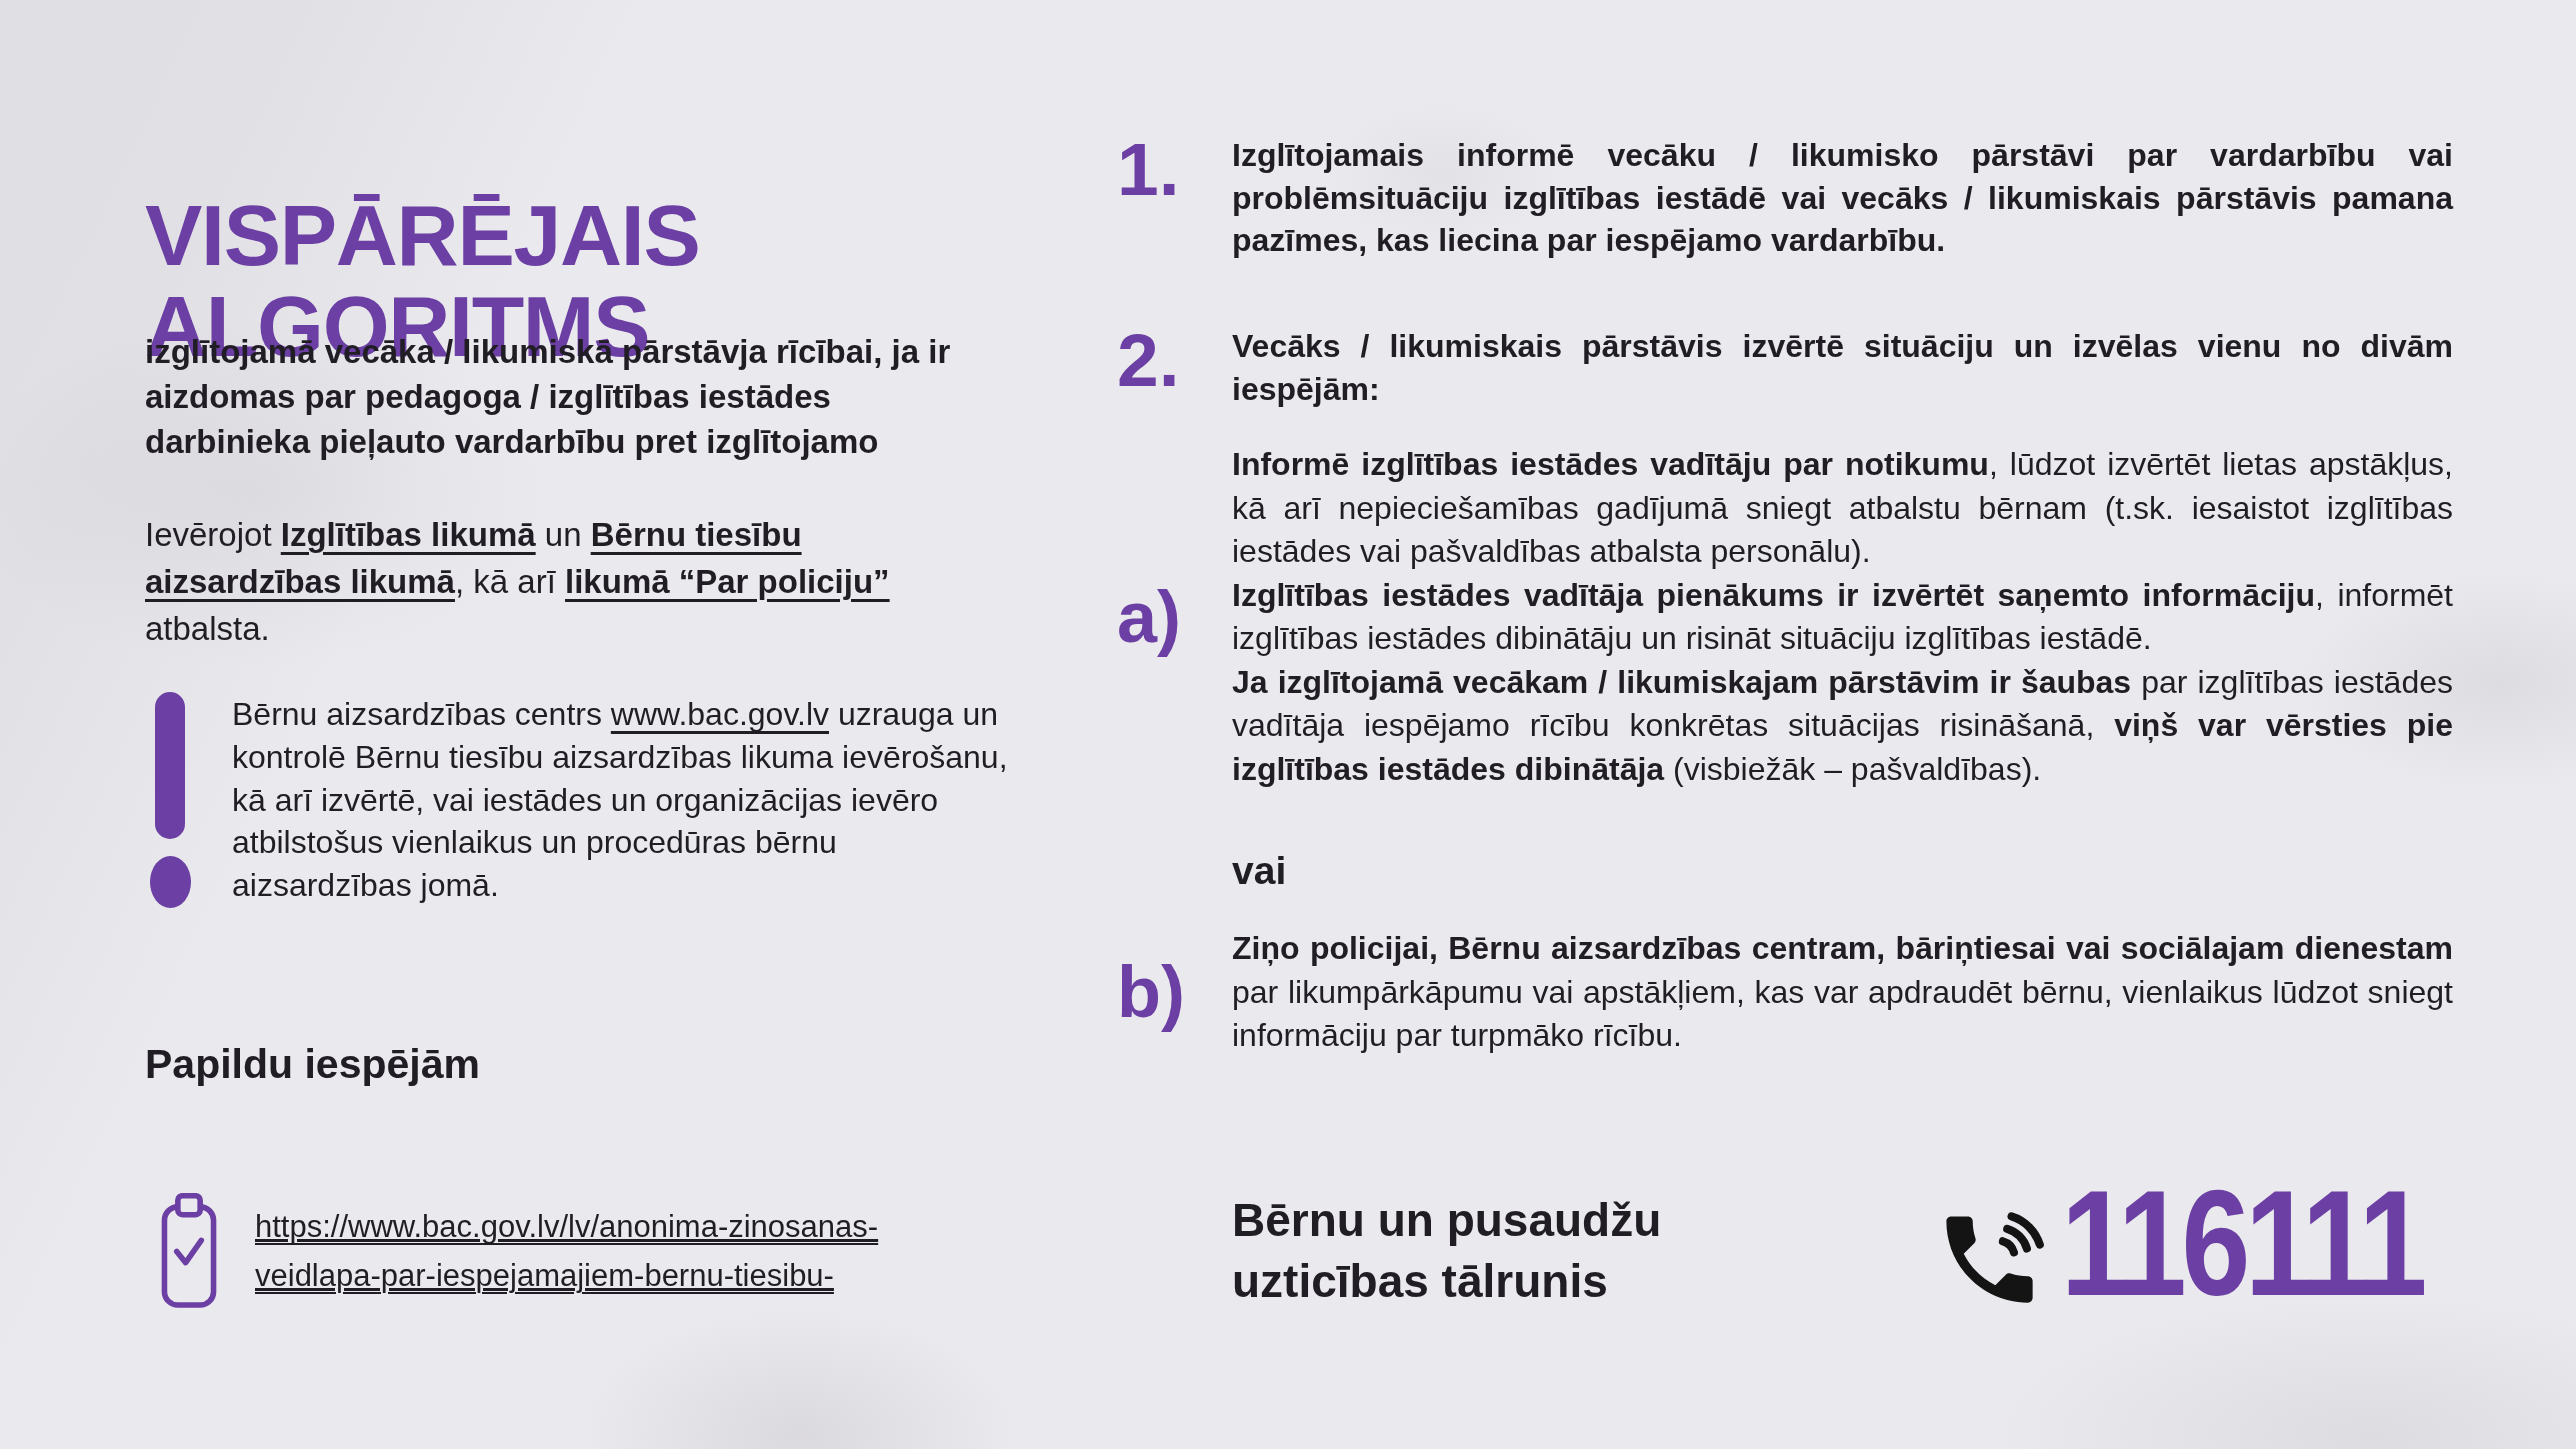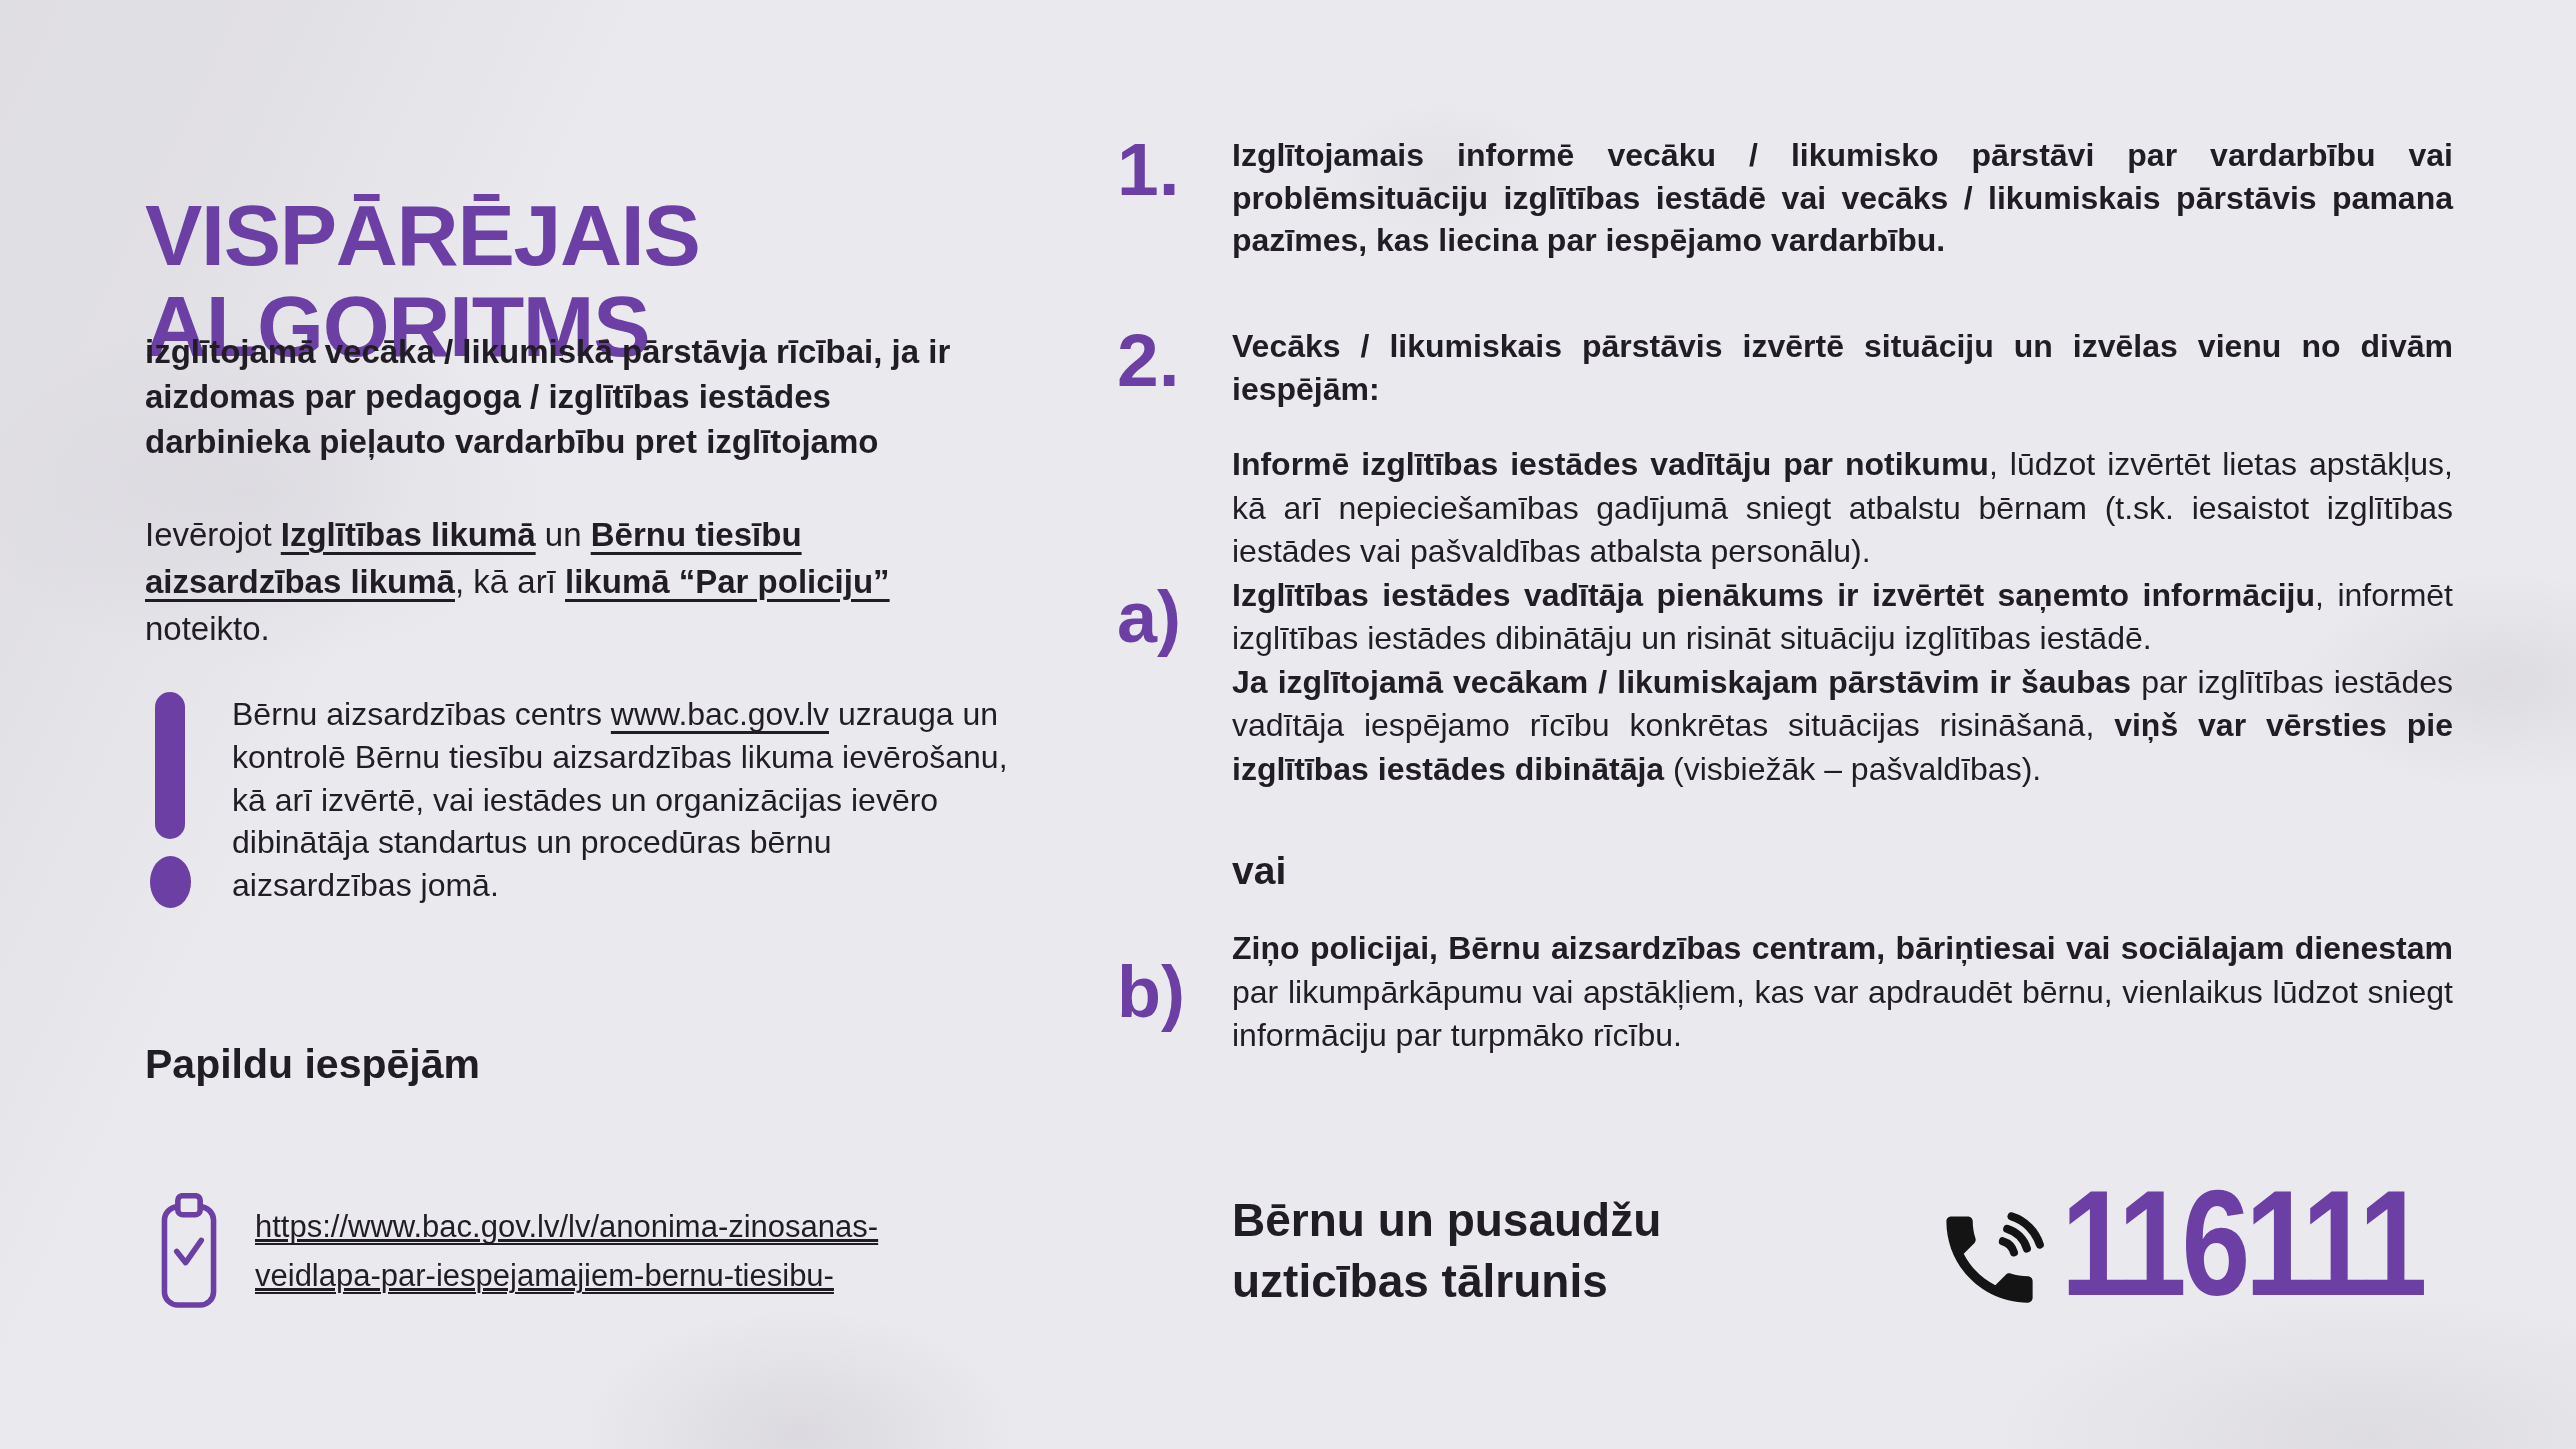--- a/index.html
+++ b/index.html
@@ -96,28 +96,28 @@
 
 <div class="canvas">
 
   <h1 class="title">
     <span>VISPĀRĒJAIS</span><br>
     <span>ALGORITMS</span>
   </h1>
 
   <div class="subtitle">izglītojamā vecāka / likumiskā pārstāvja rīcībai, ja ir aizdomas par pedagoga / izglītības iestādes darbinieka pieļauto vardarbību pret izglītojamo</div>
 
-  <div class="legal"><span>Ievērojot </span><span class="b u">Izglītības likumā</span><span> un </span><span class="b u">Bērnu tiesību aizsardzības likumā</span><span>, kā arī </span><span class="b u">likumā “Par policiju”</span><span> noteikto.</span></div>
+  <div class="legal"><span>Ievērojot </span><span class="b u">Izglītības likumā</span><span> un </span><span class="b u">Bērnu tiesību aizsardzības likumā</span><span>, kā arī </span><span class="b u">likumā “Par policiju”</span><span> atbalsta.</span></div>
 
   <div class="notice">
     <div class="ex-icon">
       <div class="ex-bar"></div>
       <div class="ex-dot"></div>
     </div>
-    <div class="notice-text"><span>Bērnu aizsardzības centrs </span><span class="u">www.bac.gov.lv</span><span> uzrauga un kontrolē Bērnu tiesību aizsardzības likuma ievērošanu, kā arī izvērtē, vai iestādes un organizācijas ievēro dibinātāja standartus un procedūras bērnu aizsardzības jomā.</span></div>
+    <div class="notice-text"><span>Bērnu aizsardzības centrs </span><span class="u">www.bac.gov.lv</span><span> uzrauga un kontrolē Bērnu tiesību aizsardzības likuma ievērošanu, kā arī izvērtē, vai iestādes un organizācijas ievēro atbilstošus vienlaikus un procedūras bērnu aizsardzības jomā.</span></div>
   </div>
 
   <h2 class="papildu">Papildu iespējām</h2>
 
 
   <div class="linkrow">
     <svg class="clip-icon" width="58" height="117" viewBox="0 0 52 104" xmlns="http://www.w3.org/2000/svg">
       <rect x="4" y="12" width="44" height="88" rx="12" fill="none" stroke="#6b3fa3" stroke-width="5"></rect>
       <rect x="16" y="2" width="20" height="17" rx="4" fill="#eae9ed" stroke="#6b3fa3" stroke-width="5"></rect>
       <path d="M15 52 L23 62 L37 42" fill="none" stroke="#6b3fa3" stroke-width="5" stroke-linecap="round" stroke-linejoin="round"></path>

